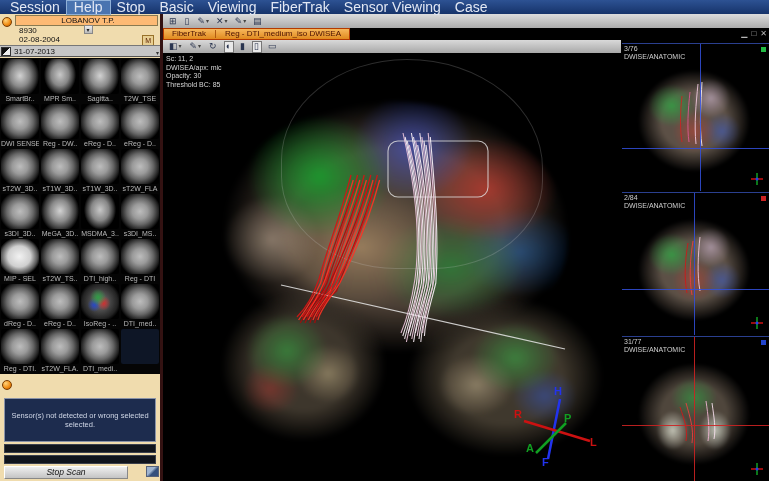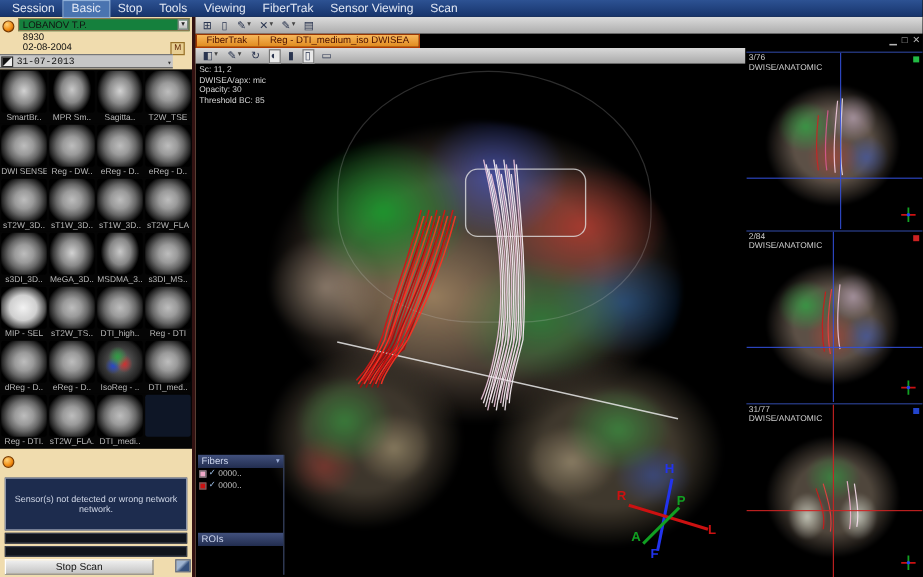--- a/index.html
+++ b/index.html
@@ -2,47 +2,47 @@
 <html><head>
 <meta charset="utf-8">
 <style>
   * { margin:0; padding:0; box-sizing:border-box; }
   body { background:#222; font-family:"Liberation Sans", sans-serif; }
   .app { position:relative; width:769px; height:481px; background:#000; overflow:hidden; }
 
   
   .menubar { position:absolute; left:0; top:0; width:769px; height:14px;
     background:linear-gradient(#2d5293,#16336a); display:flex; align-items:center; padding-left:3px; z-index:30; }
-  .menu-item { color:#e2e8f4; font-size:10px; padding:1px 7px; line-height:11px; white-space:nowrap; }
+  .menu-item { color:#e2e8f4; font-size:14px; padding:1px 7px; line-height:11px; white-space:nowrap; }
   .menu-item.active { background:#4a74b0; outline:1px solid #8fb0d8; }
   .logo { position:absolute; right:5px; top:2px; color:#9ab4d6; font-size:9px; font-weight:bold; letter-spacing:1px; }
 
   
   .toolbar-top { position:absolute; left:163px; top:14px; width:606px; height:14px;
     background:linear-gradient(#dcdcdc,#ababab); display:flex; align-items:center; gap:3px; padding-left:4px; z-index:25; }
   .tb-btn { display:flex; align-items:center; height:12px; padding:0 2px; color:#2a3550; font-size:9px; line-height:11px; }
   .tb-btn .g { font-size:9px; }
   .tb-btn .c { font-size:6px; color:#444; margin-left:1px; }
   .tb-btn.pressed { background:#e9e9e9; outline:1px solid #777; outline-offset:-1px; }
   .clock { position:absolute; right:6px; top:2px; font-size:9px; color:#1a1a1a; }
 
   
   .sidebar { position:absolute; left:0; top:14px; width:163px; height:467px;
     background:#f0dcae; border-right:3px solid #331212; z-index:20; }
   .alert-icon { position:absolute; width:10px; height:10px; border-radius:50%;
     background:radial-gradient(circle at 35% 30%, #ffd27a, #f08a10 60%, #a34400); border:1px solid #7a3c00; }
   .patient-block { position:absolute; left:0; top:0; width:160px; height:30px; padding:1px 2px 0 15px; }
-  .patient-select { height:11px; background:#15803d; border:1px solid #8a7a50; display:flex; align-items:flex-start;
-    justify-content:space-between; font-size:8px; color:#111; padding-left:3px; }
+  .patient-select { height:11px; background:#fdba74; border:1px solid #8a7a50; display:flex; align-items:center;
+    justify-content:space-between; font-size:8px; color:#111; padding-left:3px;flex-direction:column; }
   .patient-select .dd { width:9px; height:9px; background:linear-gradient(#eee,#bbb); border:1px solid #888;
     font-size:6px; line-height:8px; text-align:center; color:#222; }
   .pline { font-size:8px; color:#111; line-height:9px; padding-left:4px; position:relative; }
   .sex-box { position:absolute; right:4px; top:0; font-size:7px; border:1px solid #98722a; background:#e8cf92; padding:0 2px; color:#5a2000; }
-  .study-row { position:absolute; left:0; top:31px; width:144px; height:12px; background:#c6c6c6;
-    border-top:1px solid #777; border-bottom:1px solid #555; display:flex; align-items:flex-end; font-size:8px; color:#111;font-family:Liberation Mono, monospace; }
+  .study-row { position:absolute; left:0; top:31px; width:160px; height:12px; background:#c6c6c6;
+    border-top:1px solid #777; border-bottom:1px solid #555; display:flex; align-items:flex-end; font-size:8px; color:#111; }
   .study-icon { width:10px; height:9px; margin:0 3px 0 1px; background:linear-gradient(135deg,#111 48%,#eee 52%); border:1px solid #333; }
   .study-dd { position:absolute; right:1px; font-size:6px; color:#333; }
 
   
   .thumb-grid { position:absolute; left:0; top:44px; width:160px; height:316px; background:#050505;
     display:grid; grid-template-columns:repeat(4,40px); grid-auto-rows:45px; }
   .thumb-cell { position:relative; background:#050505; padding:1px; }
   .thumb-img { height:35px; border-radius:2px; }
   .thumb-label { font-size:7px; color:#b9b9b9; text-align:center; white-space:nowrap; overflow:hidden; line-height:9px; }
   .v-sag .thumb-img{background:radial-gradient(55% 68% at 50% 48%,#d2d2d2,#8a8a8a 45%,#3a3a3a 75%,#000 92%);}
@@ -54,21 +54,21 @@
      radial-gradient(25% 30% at 60% 55%,#d03030,transparent 70%),
      radial-gradient(25% 28% at 35% 60%,#2848c8,transparent 70%),
      radial-gradient(58% 62% at 50% 50%,#787878,#222 80%,#000 95%);}
   .v-empty .thumb-img{background:#0e1626;}
 
   
   .msg-box { position:absolute; left:4px; top:384px; width:152px; height:44px; background:#1d2c4e;
     border:1px solid #8a93a8; color:#cfd6e6; font-size:7.5px; display:flex; align-items:center; justify-content:center;
     text-align:center; padding:2px 6px; line-height:9px; }
   .input-row { position:absolute; left:4px; width:152px; height:9px; background:#10141c; border:1px solid #3a3f4c; }
-  .stop-row { position:absolute; left:4px; top:452px; width:155px; height:13px; display:flex; gap:18px; }
+  .stop-row { position:absolute; left:4px; top:452px; width:155px; height:13px; display:flex; gap:18px;font-style:italic; }
   .stop-btn { flex:1; background:linear-gradient(#efefef,#c4c4c4); border:1px solid #888; border-top-color:#fff; border-left-color:#fff;
     font-size:8.5px; color:#111; text-align:center; line-height:11px; }
   .scan-icon { width:13px; height:11px; background:linear-gradient(135deg,#9fb4d0 40%,#35507c 60%); border:1px solid #56627a; }
 
   
   .tabrow { position:absolute; left:163px; top:28px; width:606px; height:12px; background:#000; display:flex; z-index:24; }
   .vtab { display:flex; align-items:center; gap:9px; padding:0 8px; background:linear-gradient(#f7b85c,#e08a1e);
     border:1px solid #b33a00; font-size:8px; color:#4a1000; line-height:10px; white-space:nowrap; }
   .vtab .sep { width:1px; height:8px; background:#b05a10; }
   .win-controls { position:absolute; right:2px; top:0; display:flex; gap:4px; }
@@ -159,33 +159,33 @@
 </style>
 </head>
 <body>
 
 <div class="app">
 
   <div class="menubar">
 
       <div class="menu-item">Session</div>
 
-      <div class="menu-item active">Basic</div>
+      <div class="menu-item active">Help</div>
 
       <div class="menu-item">Stop</div>
 
-      <div class="menu-item">Tools</div>
+      <div class="menu-item">Basic</div>
 
       <div class="menu-item">Viewing</div>
 
       <div class="menu-item">FiberTrak</div>
 
       <div class="menu-item">Sensor Viewing</div>
 
-      <div class="menu-item">Scan</div>
+      <div class="menu-item">Case</div>
     </div>
   <div class="logo">PHILIPS</div>
 
   <div class="toolbar-top">
 
       <div class="tb-btn">
         <span class="g">⊞</span>
         <span class="c"></span>
       </div>
 
@@ -372,21 +372,21 @@
           <div class="thumb-label">DTI_medi..</div>
         </div>
 
         <div class="thumb-cell v-empty">
           <div class="thumb-img"></div>
           <div class="thumb-label"></div>
         </div>
       </div>
 
     <div class="alert-icon" style="left:2px; top:366px;"></div>
-    <div class="msg-box">Sensor(s) not detected or wrong network network.</div>
+    <div class="msg-box">Sensor(s) not detected or wrong selected selected.</div>
     <div class="input-row" style="top:430px;"></div>
     <div class="input-row" style="top:441px;"></div>
     <div class="stop-row">
       <div class="stop-btn">Stop Scan</div>
       <div class="scan-icon"></div>
     </div>
   </div>
 
   <div class="tabrow">
     <div class="vtab">
@@ -539,43 +539,20 @@
    C264.5 252, 259.4 266, 257.8 289"></path>
           <path d="M265.2 80
    C270 132, 274.8 182, 271.2 226
    C266 252, 260.8 266, 259.6 280"></path>
           <path d="M267.3 84
    C271.5 132, 276.2 182, 272.8 230
    C267.5 252, 262.2 266, 261.4 283"></path>
         </g>
     </svg>
 
-    <div class="side-panel">
-      <div class="panel-header">
-        <span>Fibers</span>
-        <span class="dd">▾</span>
-      </div>
-      <div>
-
-          <div class="fiber-item">
-            <span class="swatch" style="background: rgb(240, 168, 200);"></span>
-            <span class="fcheck">✓</span>
-            <span class="flabel">0000..</span>
-          </div>
-
-          <div class="fiber-item">
-            <span class="swatch" style="background: rgb(204, 17, 17);"></span>
-            <span class="fcheck">✓</span>
-            <span class="flabel">0000..</span>
-          </div>
-        </div>
-      <div class="panel-header rois-header">
-        <span>ROIs</span>
-      </div>
-    </div>
 
     <div class="axes">
       <svg width="86" height="82">
         <line x1="46" y1="10" x2="34" y2="70" stroke="#2233ee" stroke-width="2.5"></line>
         <line x1="10" y1="32" x2="76" y2="52" stroke="#cc1111" stroke-width="2.5"></line>
         <line x1="22" y1="64" x2="52" y2="34" stroke="#11a022" stroke-width="2.5"></line>
       </svg>
       <span style="left: 40px; top: -3px; color: rgb(34, 51, 238);">H</span>
       <span style="left: 28px; top: 68px; color: rgb(34, 51, 238);">F</span>
       <span style="left: 0px; top: 20px; color: rgb(204, 17, 17);">R</span>

